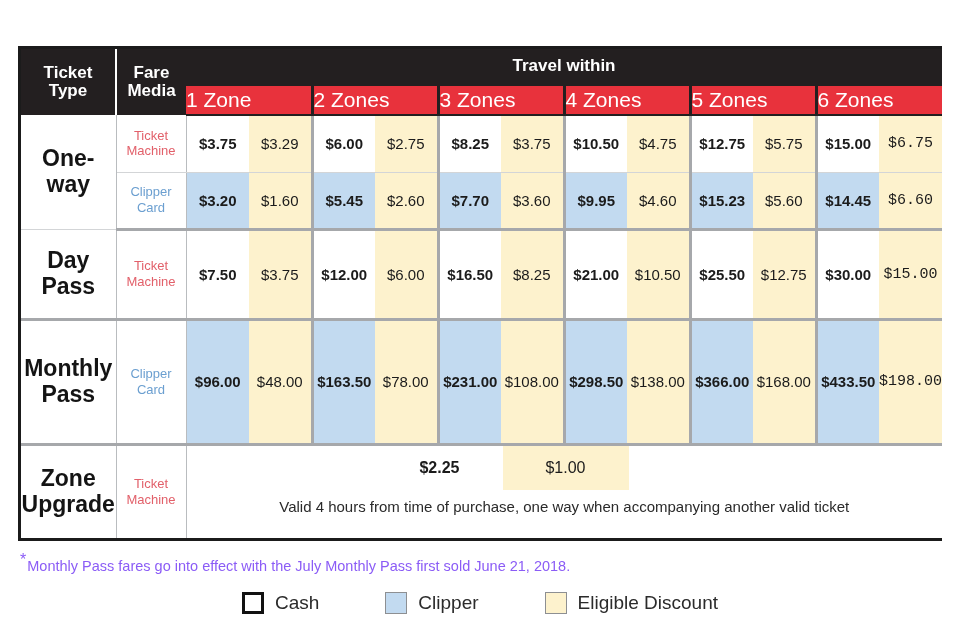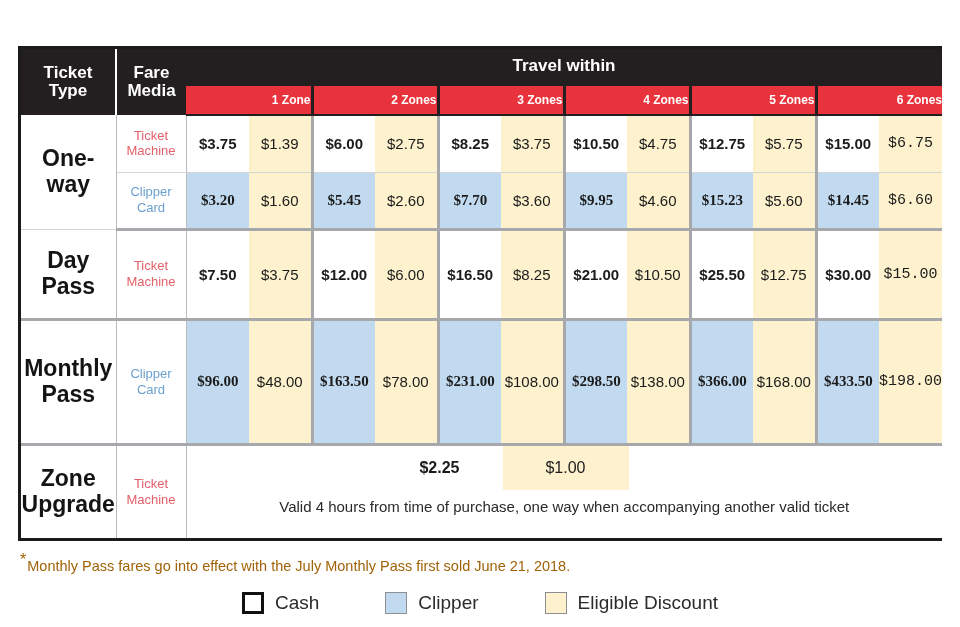--- a/index.html
+++ b/index.html
@@ -78,23 +78,23 @@
     background: #231f20;
     color: #ffffff;
     text-align: center;
     font-weight: bold;
     font-size: 17px;
     height: 34px;
   }
   .zone-hd {
     background: #e8323c;
     color: #ffffff;
-    text-align: right;
-    font-weight: bold;
-    font-size: 12px;
+    text-align: left;
+    font-weight: normal;
+    font-size: 21px;
     height: 28px;
     border-right: 3px solid #231f20;
     border-top: 3px solid #231f20;
     border-bottom: 2px solid #231f20;
   }
   .zone-hd.last { border-right: none; }
 
   
   .type-cell {
     text-align: center;
@@ -116,21 +116,21 @@
   .media-cc  { color: #6b9fd0; }
 
   .val {
     text-align: center;
     font-size: 15px;
     color: #1b1b1b;
     background: #ffffff;
   }
   .val.cash   { font-weight: bold; }
   .val.disc   { font-weight: normal; }
-  .bg-blue    { background: #c2daf0; font-family: Liberation Serif, serif; }
+  .bg-blue    { background: #c2daf0; }
   .bg-yellow  { background: #fdf2cd; }
 
   
   .grp-end { border-right: 3px solid #a6a8ab; }
   .grp-end.last { border-right: none; font-family: Liberation Mono, monospace; }
 
   
   .row-thin td   { border-bottom: 1px solid #d3d5d7; }
   .row-thick td  { border-bottom: 3px solid #a6a8ab; }
 
@@ -182,21 +182,21 @@
     font-size: 15px;
     color: #2a2a2a;
   }
 
   
   .footnote {
     position: absolute;
     left: 20px;
     top: 558px;
     font-size: 14.5px;
-    color: #a16207;
+    color: #8b5cf6;
   }
   .footnote .star {
     font-size: 16px;
     vertical-align: super;
     line-height: 0;
     margin-right: 1px;
   }
 
   
   .legend {
@@ -277,21 +277,21 @@
         <td class="type-cell" rowspan="2">
           <div>One-</div>
           <div>way</div>
         </td>
         <td class="media-cell media-tm">
           <div>Ticket</div>
           <div>Machine</div>
         </td>
 
         <td class="val cash">$3.75</td>
-        <td class="val disc bg-yellow grp-end">$1.39</td>
+        <td class="val disc bg-yellow grp-end">$3.29</td>
         <td class="val cash">$6.00</td>
         <td class="val disc bg-yellow grp-end">$2.75</td>
         <td class="val cash">$8.25</td>
         <td class="val disc bg-yellow grp-end">$3.75</td>
         <td class="val cash">$10.50</td>
         <td class="val disc bg-yellow grp-end">$4.75</td>
         <td class="val cash">$12.75</td>
         <td class="val disc bg-yellow grp-end">$5.75</td>
         <td class="val cash">$15.00</td>
         <td class="val disc bg-yellow grp-end last">$6.75</td>

